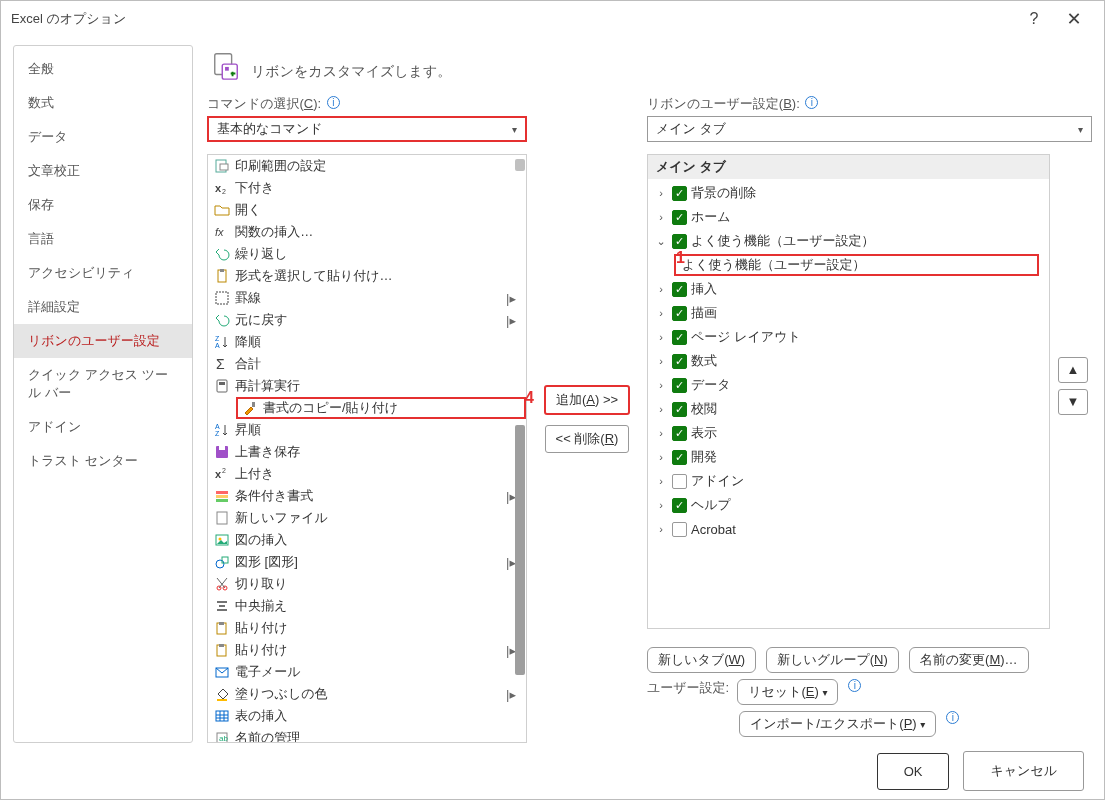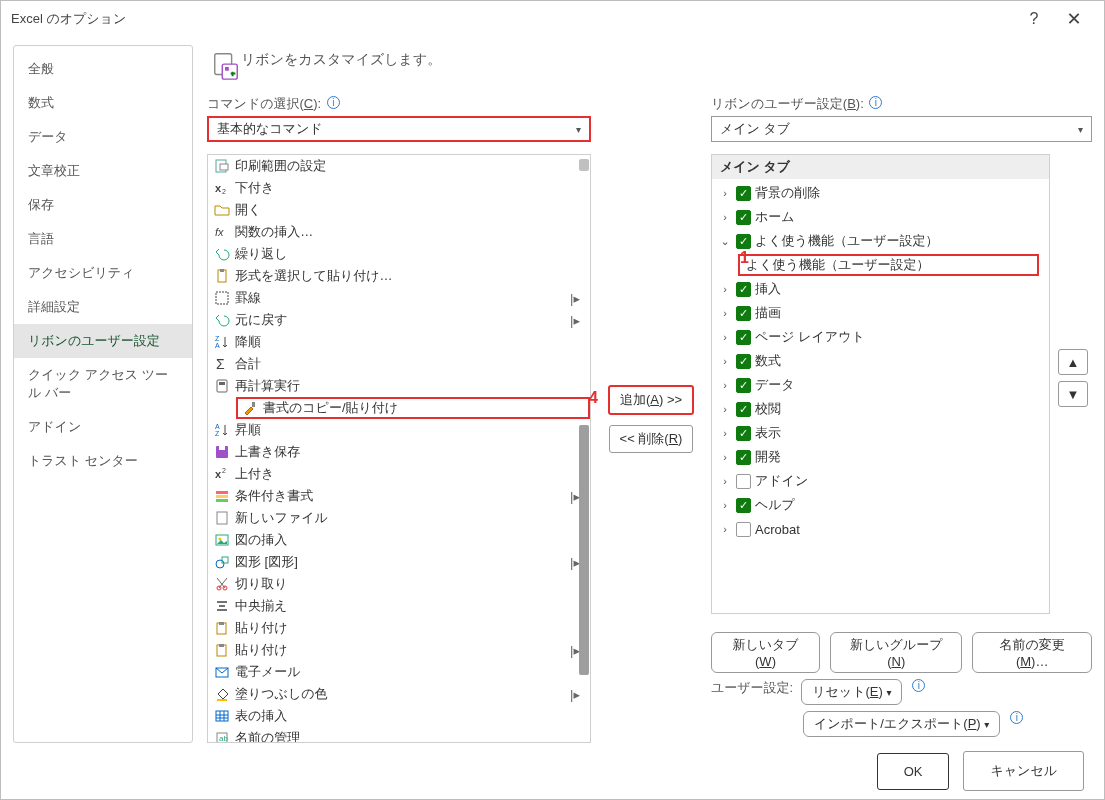--- a/index.html
+++ b/index.html
@@ -10,33 +10,33 @@
   .titlebar { height: 36px; display: flex; align-items: center; padding: 0 10px; font-size: 13px; color: #444; }
   .titlebar .title { flex: 1; }
   .titlebar .help, .titlebar .close { width: 40px; text-align: center; font-size: 16px; color: #444; }
   .titlebar .close { font-size: 18px; }
 
   .body { flex: 1; display: flex; padding: 8px 12px 0 12px; overflow: hidden; }
 
   
   .sidebar { width: 180px; border: 1px solid #cfcfcf; border-radius: 3px; background: #fff; padding: 6px 0; margin-right: 14px; }
   .sidebar-item { padding: 8px 14px; font-size: 13px; color: #555; cursor: pointer; }
-  .sidebar-item.sel { background: #e5e5e5; color: #14532d; }
+  .sidebar-item.sel { background: #e5e5e5; color: #b91c1c; }
 
   
   .main { flex: 1; display: flex; flex-direction: column; overflow: hidden; }
 
-  .header-row { display: flex; align-items: flex-start; gap: 0; margin: 6px 0 14px 4px; }
+  .header-row { display: flex; align-items: flex-end; gap: 10px; margin: 6px 0 14px 4px; }
   .header-row .hicon { width: 30px; height: 30px; }
   .header-row .htext { font-size: 14px; color: #555; }
 
   .mid-cols { flex: 1; display: flex; gap: 10px; overflow: hidden; }
 
   .col-left, .col-right { display: flex; flex-direction: column; }
-  .col-left { width: 384px; position: relative; }
+  .col-left { width: 320px; position: relative; }
   .col-right { flex: 1; }
 
   .lbl { font-size: 13px; color: #555; margin-bottom: 3px; }
   .lbl .ul { text-decoration: underline; }
   .info-dot { display: inline-block; width: 13px; height: 13px; border-radius: 50%; border: 1px solid #2b7cd3; color: #2b7cd3; font-size: 10px; line-height: 11px; text-align: center; vertical-align: 2px; margin-left: 2px; }
 
   .combo { display: flex; align-items: center; border: 1px solid #999; height: 26px; padding: 0 8px; font-size: 13px; color: #333; background: #fff; position: relative; }
   .combo .caret { margin-left: auto; font-size: 10px; color: #555; }
   .combo.red { border: 2px solid #e53030; }
 

